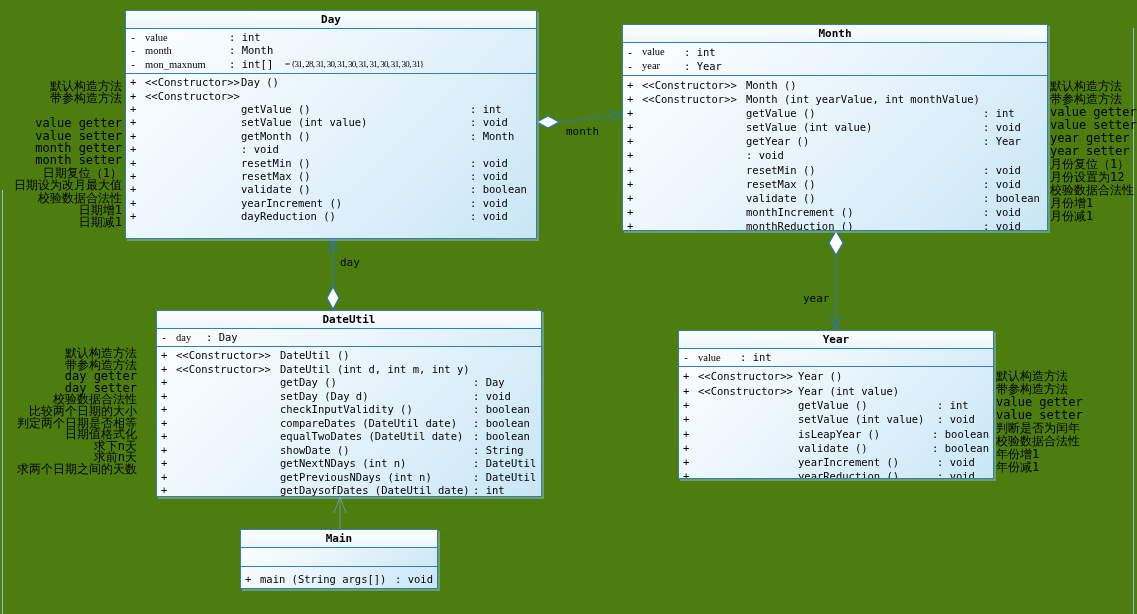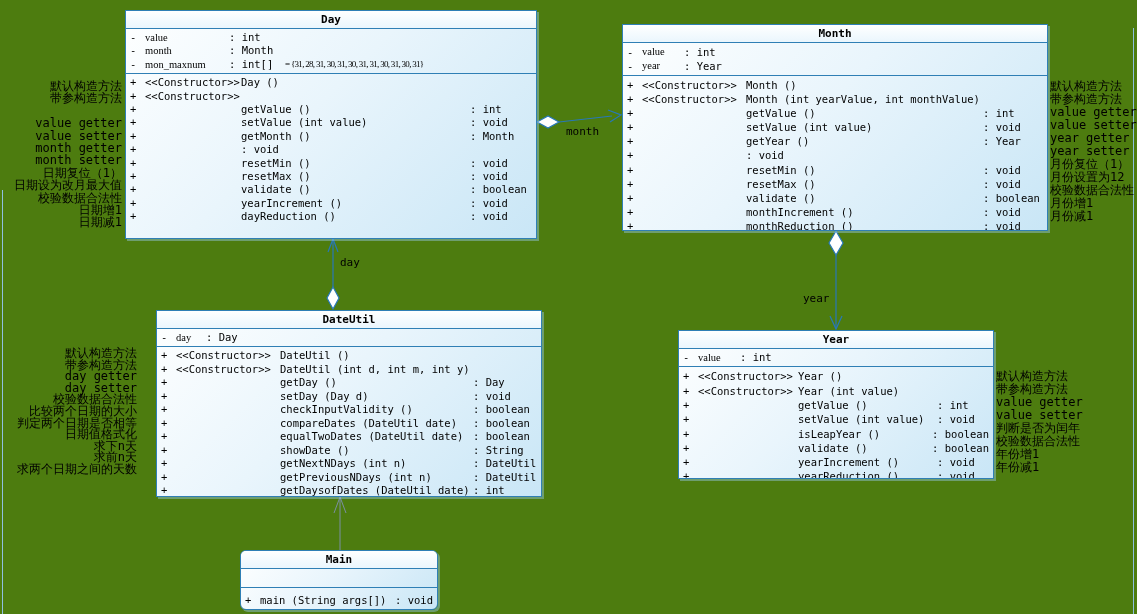--- a/index.html
+++ b/index.html
@@ -37,21 +37,21 @@
   .box-dateutil{left:156px;top:310px;width:384px;height:185px;}
   .box-dateutil .aname{flex-basis:30px;}
   .box-dateutil .stereo{flex-basis:104px;}
   .box-dateutil .mtype{flex-basis:64px;}
   .box-dateutil .methods .row{line-height:13.5px;}
   .box-year{left:678px;top:330px;width:314px;height:147px;}
   .box-year .aname{flex-basis:42px;}
   .box-year .stereo{flex-basis:100px;}
   .box-year .mtype{flex-basis:52px;}
   .box-year .methods .row{line-height:14.3px;}
-  .box-main{left:240px;top:550px;width:196px;height:58px;border-radius:6px;}
+  .box-main{left:240px;top:529px;width:196px;height:58px;}
   .box-main .attrs{height:14px;}
   .box-main .mtype{flex-basis:36px;}
   .box-main .methods .row{line-height:17px;padding-top:2px;}
 
   .ann{position:absolute;z-index:2;font-size:12px;line-height:12.4px;white-space:nowrap;}
   .ann.right-al{text-align:right;}
   .ann-day{left:0;top:80px;width:122px;}
   .ann-month{left:1050px;top:80px;line-height:13px;}
   .ann-dateutil{left:0;top:348px;width:137px;line-height:11.6px;}
   .ann-year{left:996px;top:370px;line-height:13px;}

